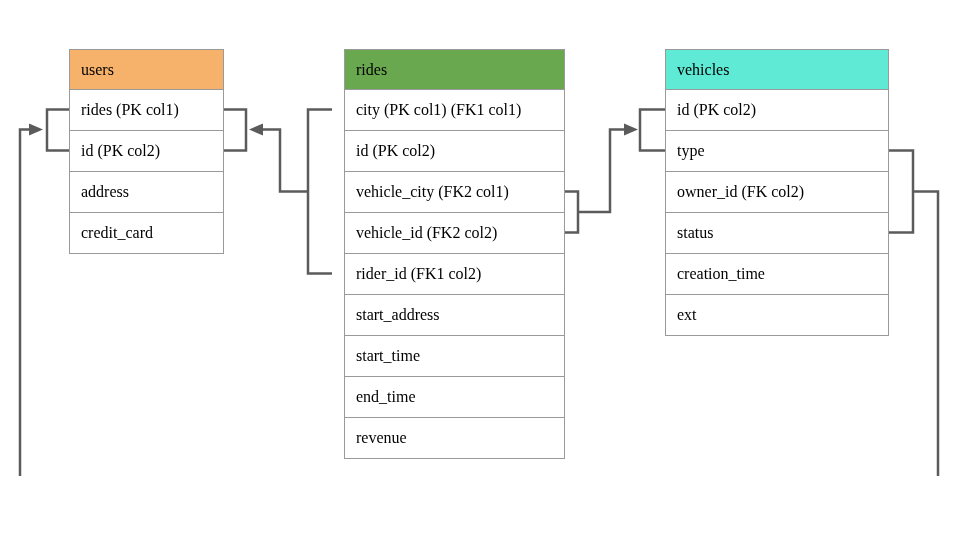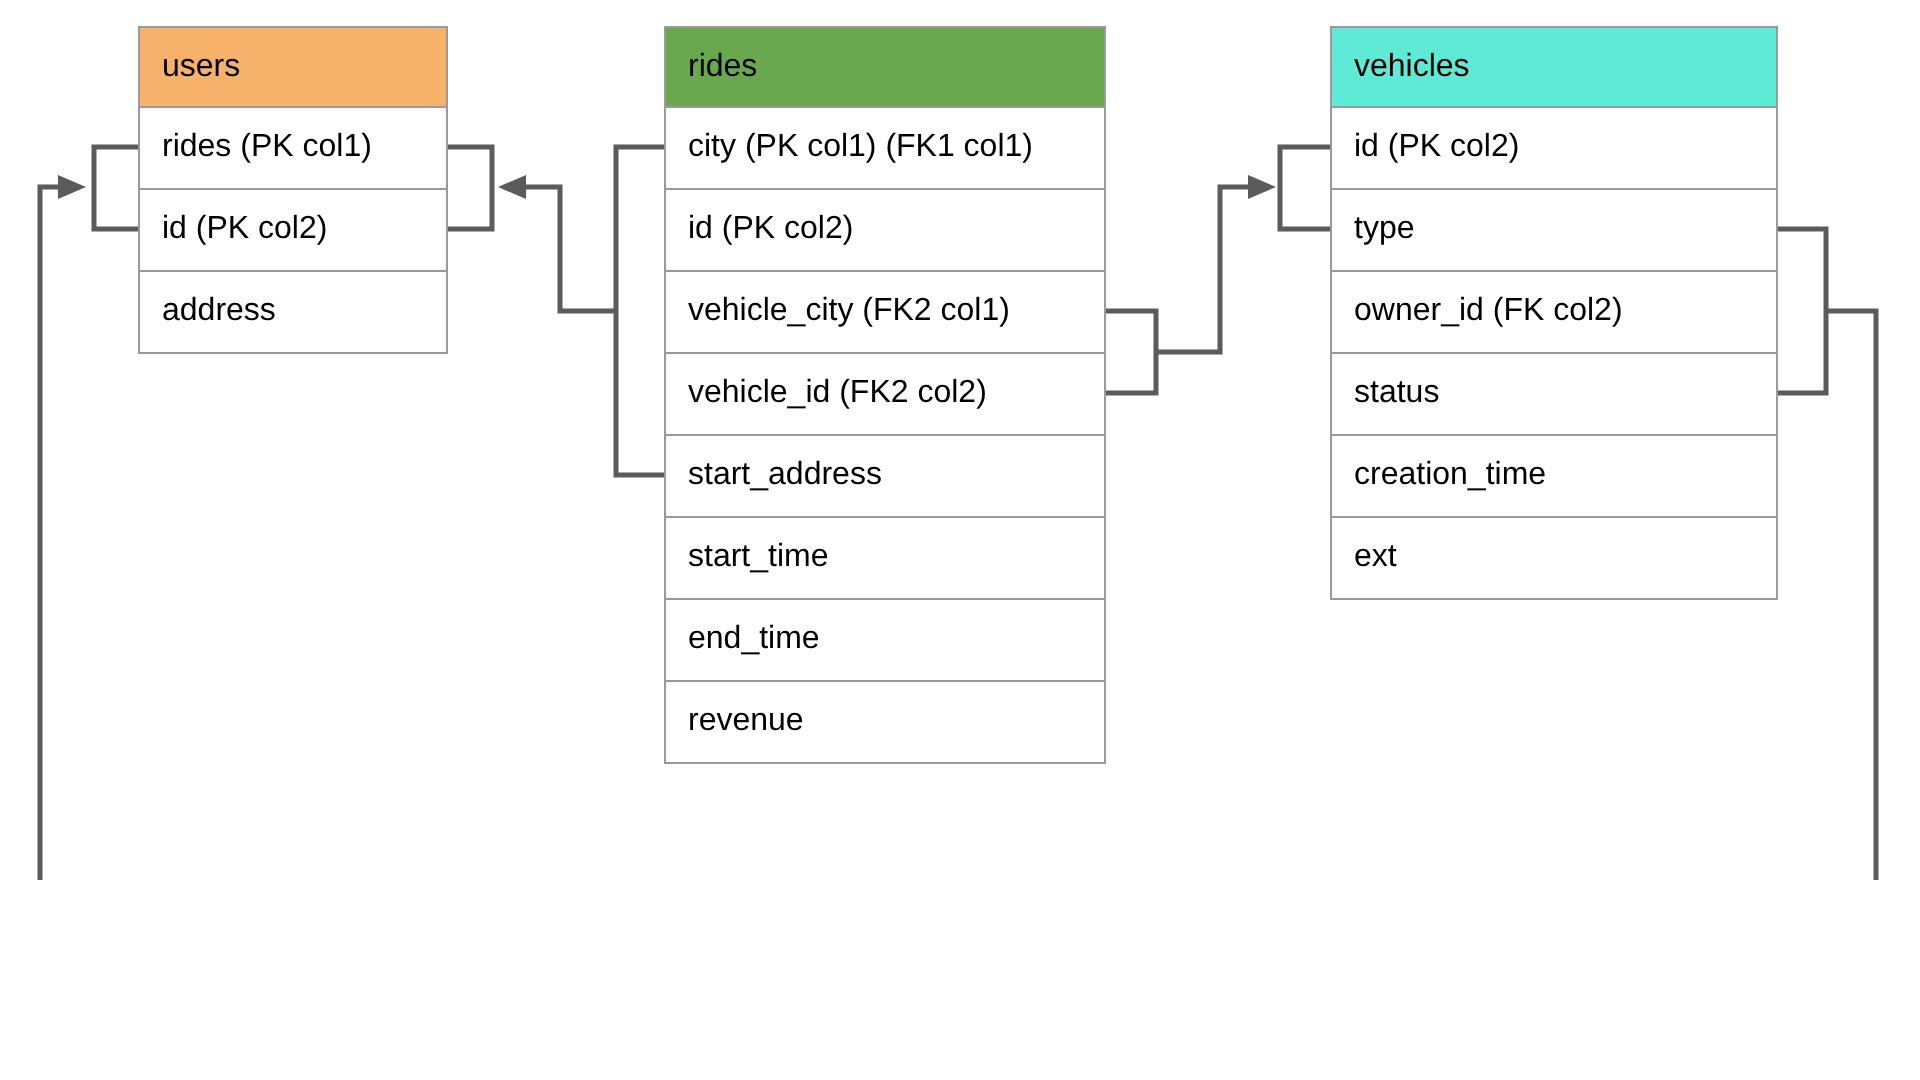--- a/index.html
+++ b/index.html
@@ -5,23 +5,24 @@
   html, body {
     margin: 0;
     padding: 0;
     background: #ffffff;
   }
   #canvas {
     position: relative;
     width: 960px;
     height: 440px;
     background: var(--bg, #ffffff);
-    font-family: Liberation Sans, sans-serif;
+    font-family: Liberation Serif, serif;
     color: var(--text, #000000);
     overflow: hidden;
+    margin-top: 36px;
   }
   #connector-layer {
     position: absolute;
     top: 0;
     left: 0;
     width: 960px;
     height: 540px;
     z-index: 0;
   }
   .conn {
@@ -87,27 +88,29 @@
       <path class="arrowhead" d="M43 93.5 L29 87.5 L29 99.5 Z"></path>
     </g>
   </svg>
 
   <div id="tables">
       <div class="db-table" style="left: 69px; top: 13px; width: 153px;">
         <div class="db-header" style="background: rgb(246, 178, 107);">users</div>
         <div class="db-row">rides (PK col1)</div>
         <div class="db-row">id (PK col2)</div>
         <div class="db-row">address</div>
+        <div class="db-row">credit_card</div>
       </div>
-      <div class="db-table" style="left: 332px; top: 13px; width: 219px;">
+      <div class="db-table" style="left: 344px; top: 13px; width: 219px;">
         <div class="db-header" style="background: rgb(106, 168, 79);">rides</div>
         <div class="db-row">city (PK col1) (FK1 col1)</div>
         <div class="db-row">id (PK col2)</div>
         <div class="db-row">vehicle_city (FK2 col1)</div>
         <div class="db-row">vehicle_id (FK2 col2)</div>
+        <div class="db-row">rider_id (FK1 col2)</div>
         <div class="db-row">start_address</div>
         <div class="db-row">start_time</div>
         <div class="db-row">end_time</div>
         <div class="db-row">revenue</div>
       </div>
       <div class="db-table" style="left: 665px; top: 13px; width: 222px;">
         <div class="db-header" style="background: #5eead4;">vehicles</div>
         <div class="db-row">id (PK col2)</div>
         <div class="db-row">type</div>
         <div class="db-row">owner_id (FK col2)</div>

